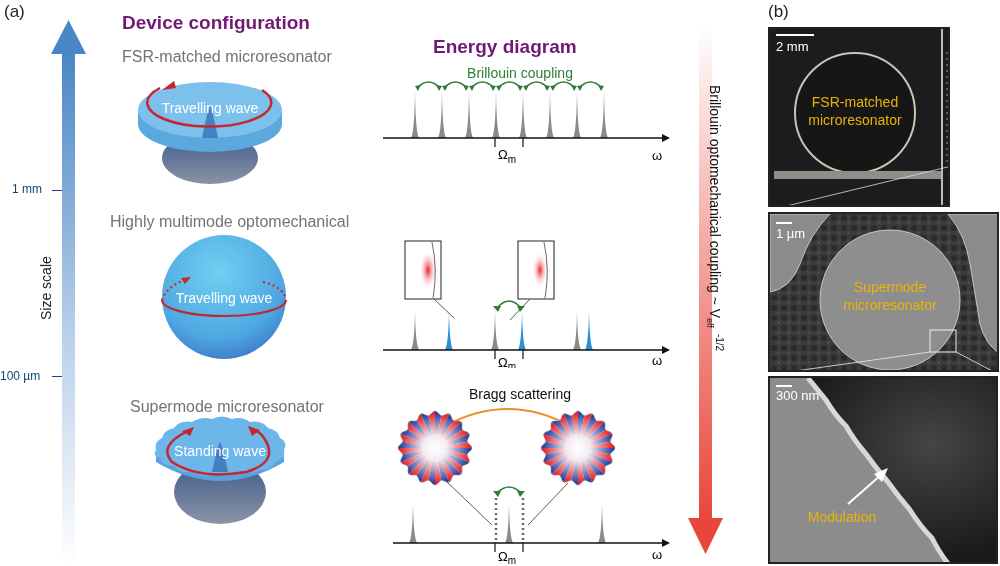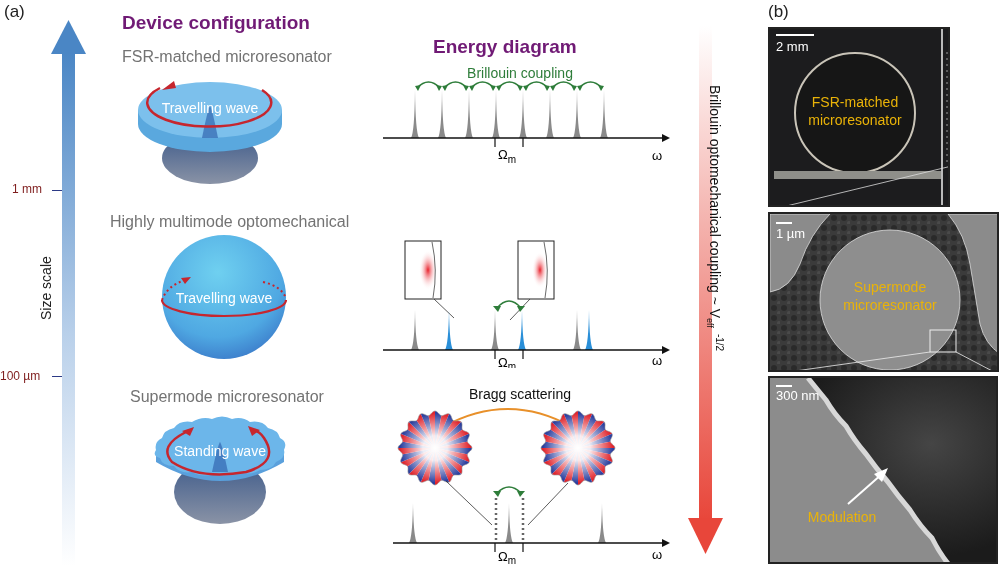--- a/index.html
+++ b/index.html
@@ -1,21 +1,21 @@
 <!DOCTYPE html>
 <html><head>
 <meta charset="utf-8">
 <style>
   html,body{margin:0;padding:0;background:#fff;}
   body{width:1000px;height:566px;position:relative;overflow:hidden;font-family:"Liberation Sans",sans-serif;color:#111;}
   .abs{position:absolute;}
   .panel-label{font-size:17px;color:#222;}
   .heading{font-size:19px;font-weight:bold;color:#701a75;white-space:nowrap;}
   .sub{font-size:16px;color:#737373;white-space:nowrap;}
-  .scale-lbl{font-size:12px;color:#7f1d1d;white-space:nowrap;}
+  .scale-lbl{font-size:12px;color:#0c4a6e;white-space:nowrap;}
   .vert{transform-origin:left top;white-space:nowrap;}
   svg text{font-family:"Liberation Sans",sans-serif;}
   .photo{position:absolute;border:2px solid #222;box-sizing:border-box;overflow:hidden;}
   .photo-text{color:#eab308;font-size:14px;text-align:center;line-height:18px;}
   .scalebar-text{color:#fff;font-size:13px;}
 </style>
 </head>
 <body>
 
 <div class="abs panel-label" style="left:4px;top:2px;">(a)</div>
@@ -66,21 +66,21 @@
     </radialGradient>
   </defs>
   <circle cx="69" cy="65" r="62" fill="url(#gSph)"></circle>
   <path d="M7,68 A62,16 0 0 0 131,68" fill="none" stroke="#c6262e" stroke-width="2.2"></path>
   <path d="M7,68 Q12,54 30,48" fill="none" stroke="#c6262e" stroke-width="2" stroke-dasharray="2,3"></path>
   <polygon points="36,45 26,46 30,52" fill="#c6262e"></polygon>
   <path d="M108,50 Q126,54 131,66" fill="none" stroke="#c6262e" stroke-width="2" stroke-dasharray="2,3"></path>
   <text x="69" y="71" text-anchor="middle" font-size="14" fill="#fff">Travelling wave</text>
 </svg>
 
-<div class="abs sub" style="left:130px;top:388px;">Supermode microresonator</div>
+<div class="abs sub" style="left:130px;top:398px;">Supermode microresonator</div>
 <svg class="abs" style="left:150px;top:414px;" width="140" height="120">
   <ellipse cx="70" cy="78" rx="46" ry="32" fill="url(#gPed)"></ellipse>
   <path d="M6,36 L6,48 Q70,86 134,48 L134,36 Z" fill="#5aa0dc"></path>
   <path d="M6,36 Q4,28 12,24 Q14,16 24,14 Q30,6 42,8 Q52,2 62,5 Q72,0 82,5 Q92,2 100,8 Q112,6 118,14 Q128,16 130,24 Q138,28 134,36 Q136,44 126,48 Q122,56 110,56 Q100,62 88,58 Q76,64 64,60 Q52,64 42,58 Q30,60 24,52 Q12,52 10,44 Q2,42 6,36 Z" fill="#6cb6ea"></path>
   <path d="M62,58 Q68,30 70,28 Q72,30 78,58 Z" fill="#3b70b8" opacity="0.8"></path>
   <path d="M36,18 Q8,32 22,48 Q50,66 96,58 Q130,48 114,24 Q110,18 104,16" fill="none" stroke="#c6262e" stroke-width="2.5"></path>
   <polygon points="44,13 32,17 40,22" fill="#c6262e"></polygon>
   <polygon points="98,12 110,16 102,22" fill="#c6262e"></polygon>
   <text x="70" y="42" text-anchor="middle" font-size="14" fill="#fff">Standing wave</text>
 </svg>

